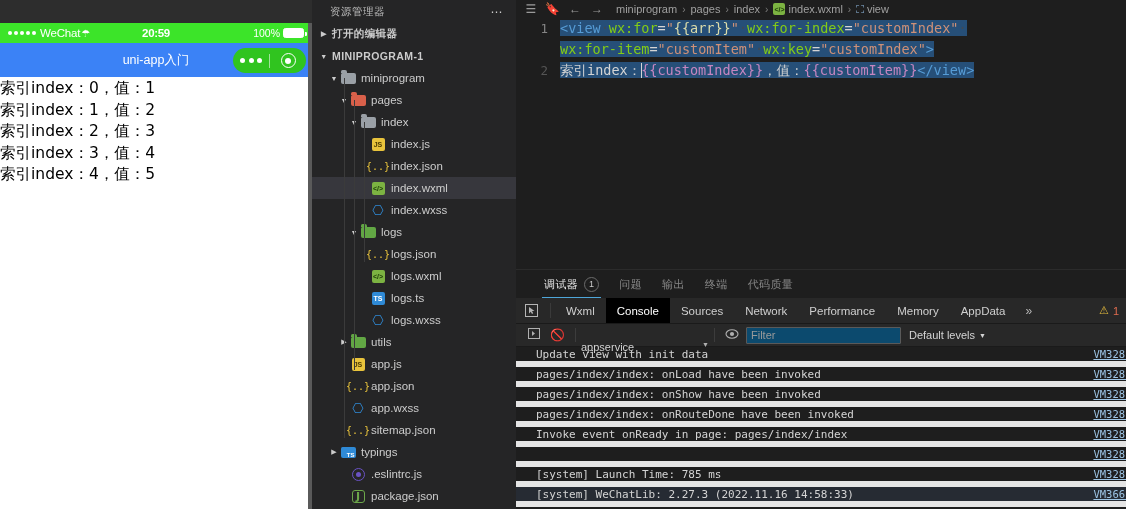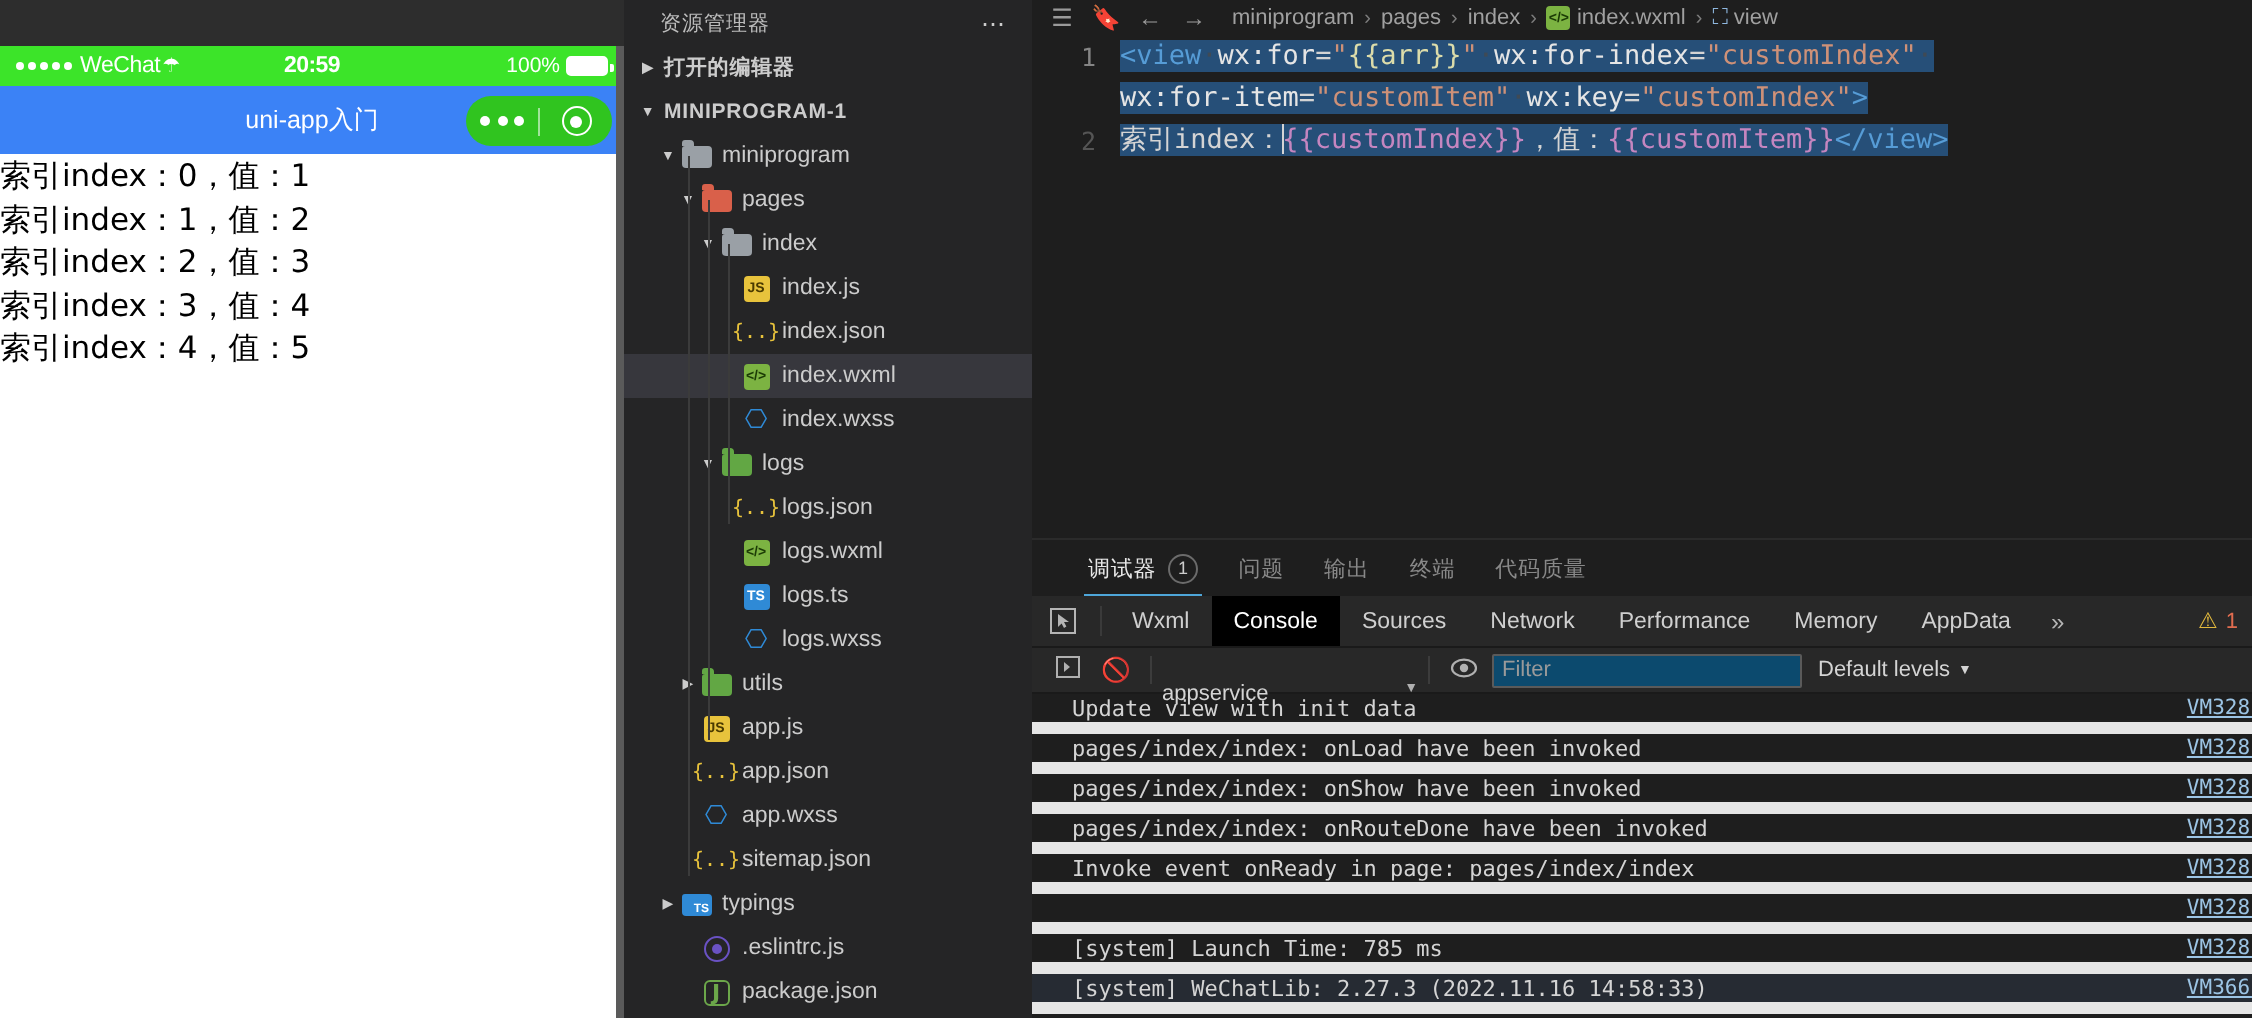--- a/index.html
+++ b/index.html
@@ -173,21 +173,21 @@
   }
   .code-line { display: flex; min-height: 21px; align-items: flex-start; }
   .gutter {
     width: 44px; flex: 0 0 44px; text-align: right; padding-right: 12px;
     color: #858585; font-size: 12.5px; line-height: 21px; user-select: none;
   }
   .gutter.dim { color: #555; }
   .code-text { line-height: 21px; white-space: pre; }
   .sel { background: #264f78; }
   .tk-tag    { color: #569cd6; }
-  .tk-attr   { color: #e5e5e5; }
+  .tk-attr   { color: #84cc16; }
   .tk-eq     { color: #d4d4d4; }
   .tk-quote  { color: #ce9178; }
   .tk-str    { color: #ce9178; }
   .tk-brace  { color: #dcdcaa; }
   .tk-mus    { color: #c586c0; }
   .tk-plain  { color: #d4d4d4; }
   .tk-dot    { color: #3f4a55; }
   .caret {
     display: inline-block; width: 1px; height: 15px; background: #d4d4d4;
     vertical-align: -2.5px; margin: 0 -0.5px;

